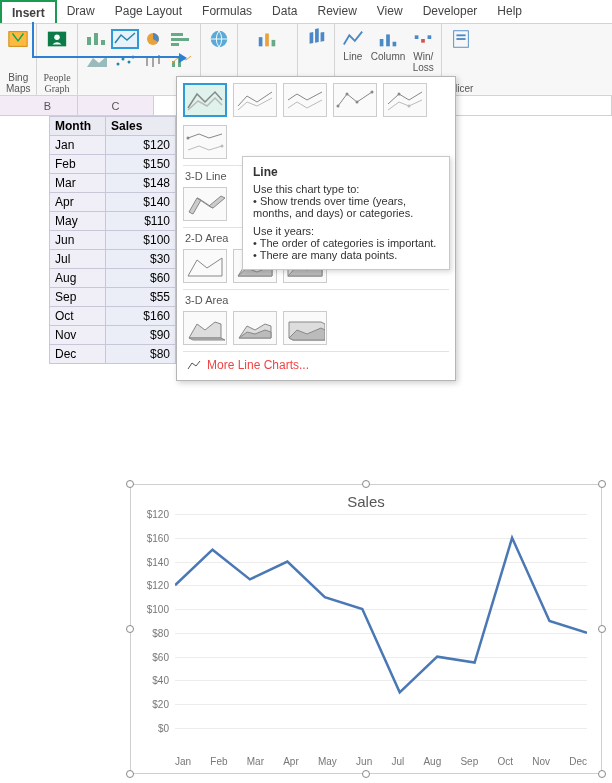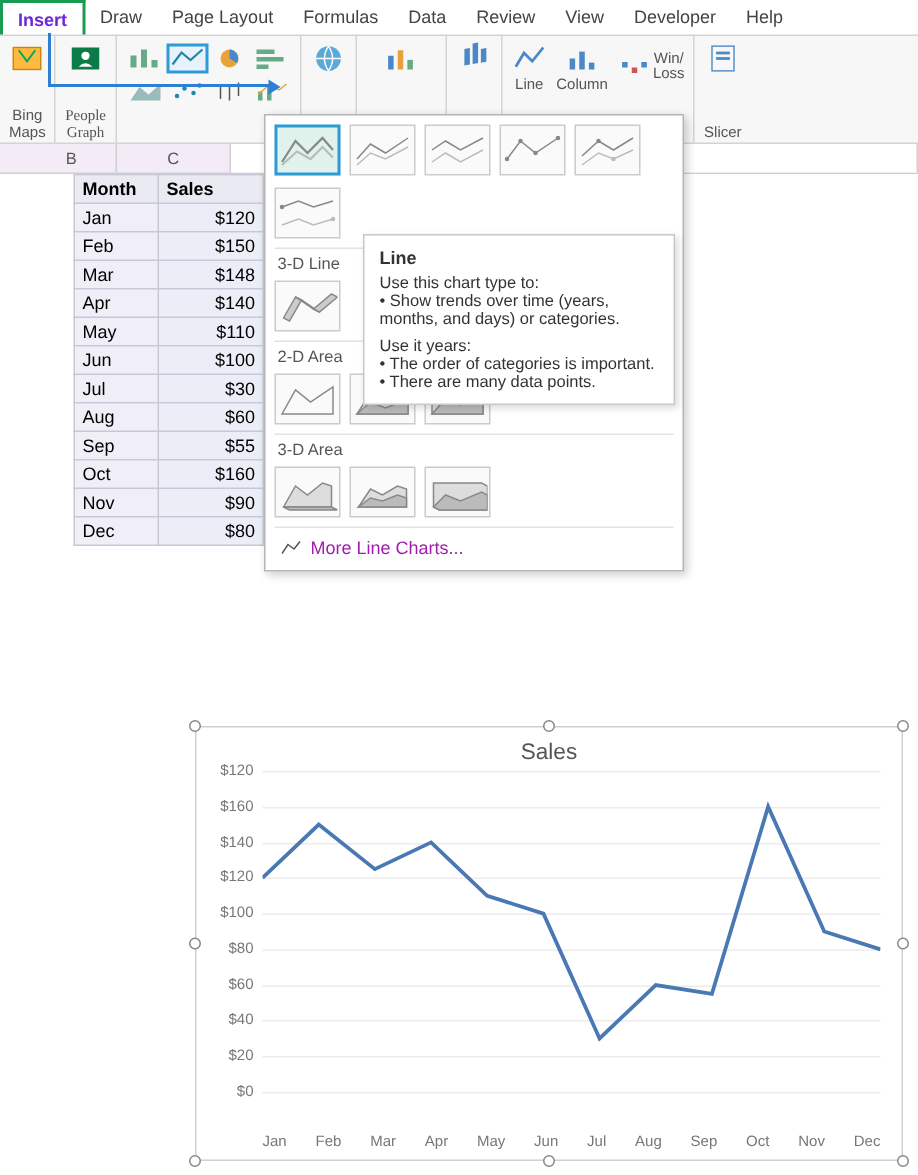--- a/index.html
+++ b/index.html
@@ -19,21 +19,21 @@
     background: #fff;
   }
   .tab {
     padding: 4px 10px 3px 10px;
     color: #444;
     font-size: 12px;
   }
   .tab.active {
     border: 2px solid #1a9b52;
     border-bottom: none;
-    color: #6d28d9;
+    color: #404040;
     font-weight: 600;
   }
   
   .ribbon {
     display: flex;
     height: 72px;
     border-bottom: 1px solid #d4d4d4;
     background: #f7f7f7;
     position: relative;
   }
@@ -116,21 +116,21 @@
     border:1px solid #ccc;
     background:#fafafa;
     display:flex;align-items:center;justify-content:center;
   }
   .gicon.sel { border:2px solid #2f9bd6; background:#dff3ec; }
   .gicon svg { width:40px; height:28px; }
   .gmore {
     border-top:1px solid #e2e2e2;
     padding:6px 4px 2px 4px;
     display:flex; align-items:flex-start; gap:6px;
-    font-size:12px; color:#a21caf;
+    font-size:12px; color:#ef4444;
   }
   .gmore svg{width:14px;height:14px;}
   
   .tooltip {
     position:absolute;
     top: 156px; left: 242px;
     width: 208px;
     background:#fff;
     border:1px solid #c8c8c8;
     box-shadow: 2px 2px 5px rgba(0,0,0,.15);
@@ -325,21 +325,21 @@
       <div style="display:flex;flex-direction:column;align-items:center;">
         <div class="ricon">
             <svg viewBox="0 0 24 24">
               <rect x="3" y="12" width="4" height="8" fill="#4a88c7"></rect>
               <rect x="10" y="7" width="4" height="13" fill="#4a88c7"></rect>
               <rect x="17" y="15" width="4" height="5" fill="#4a88c7"></rect>
             </svg>
           </div>
         <div class="glabel">Column</div>
       </div>
-      <div style="display:flex;flex-direction:row;align-items:center;">
+      <div style="display:flex;flex-direction:column;align-items:center;">
         <div class="ricon">
             <svg viewBox="0 0 24 24">
               <rect x="3" y="8" width="4" height="4" fill="#4a88c7"></rect>
               <rect x="10" y="12" width="4" height="4" fill="#c55"></rect>
               <rect x="17" y="8" width="4" height="4" fill="#4a88c7"></rect>
             </svg>
           </div>
         <div class="glabel" style="white-space:pre;">Win/
 Loss</div>
       </div>

